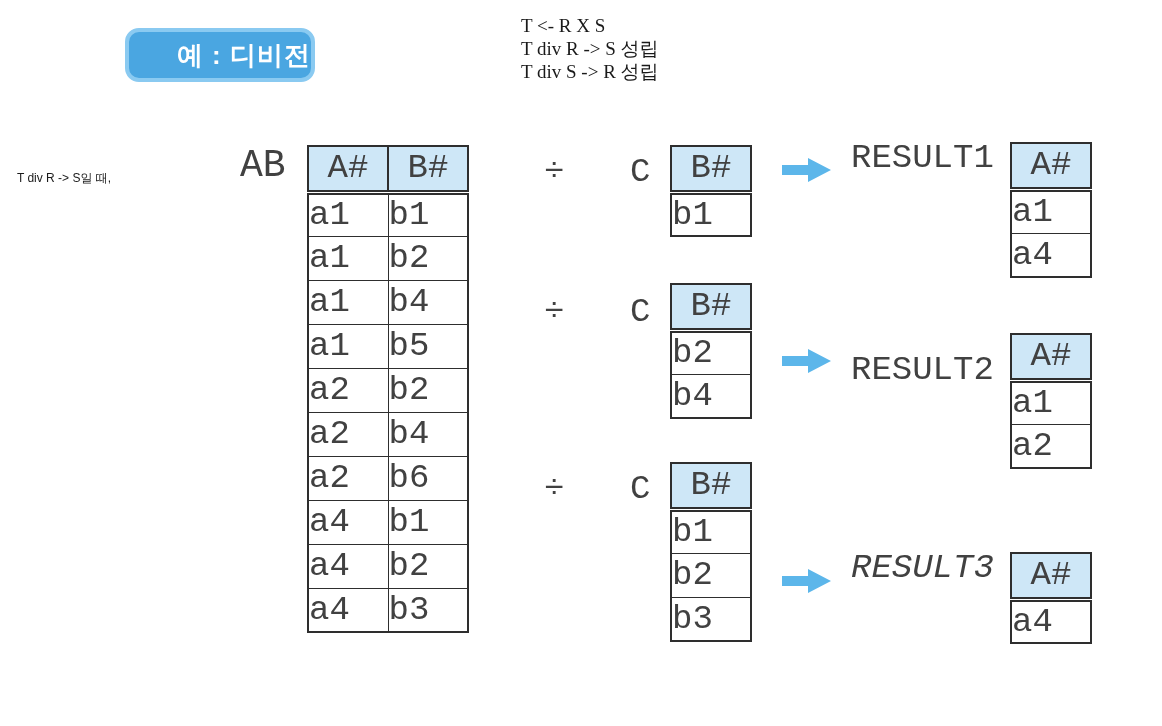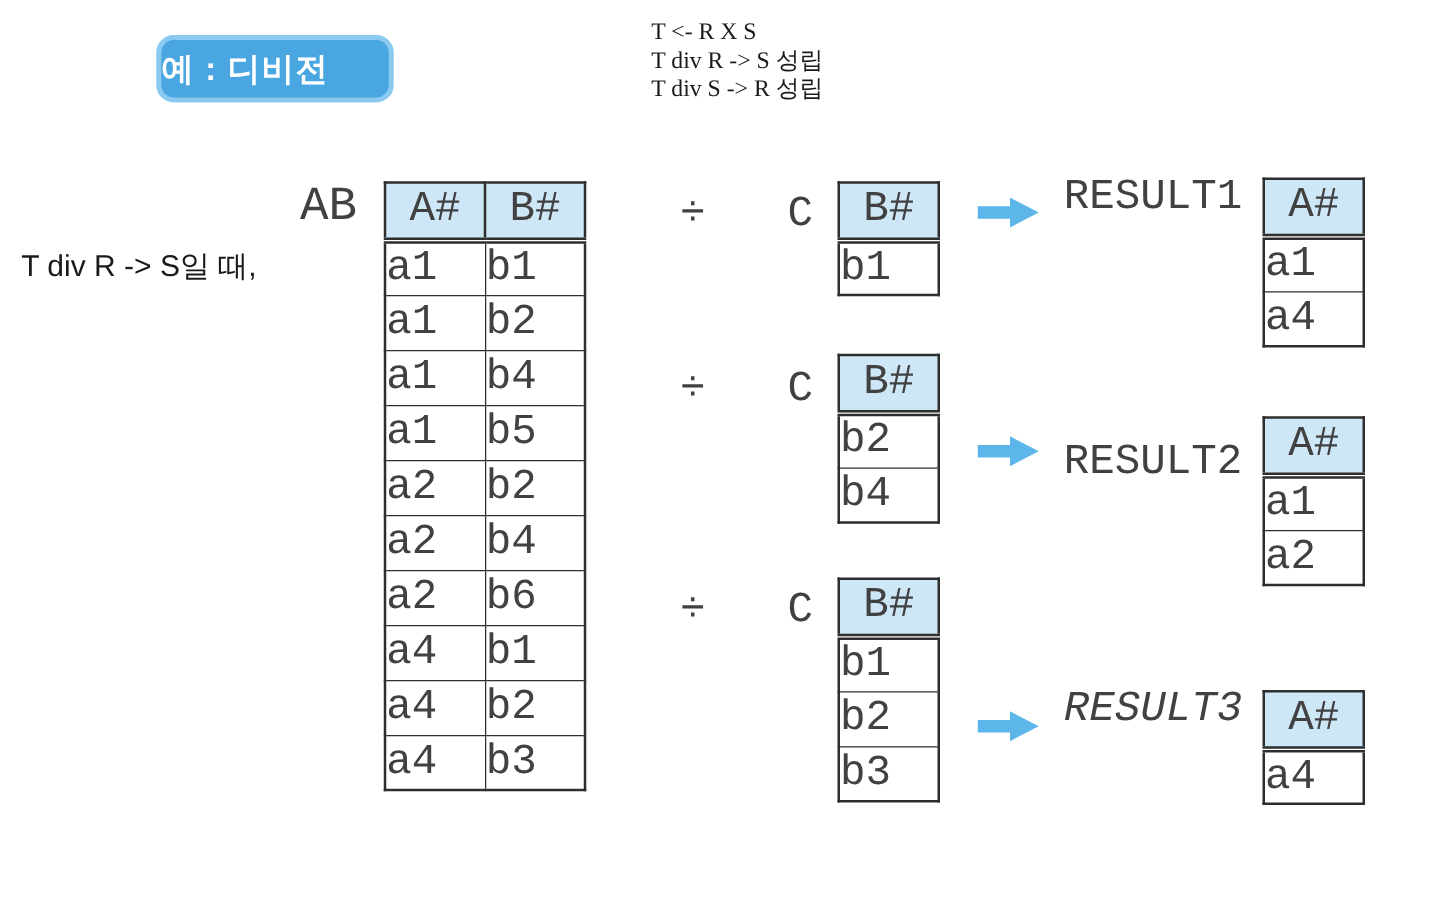--- a/index.html
+++ b/index.html
@@ -9,26 +9,26 @@
   }
   *{margin:0;padding:0;box-sizing:border-box;}
   body{background:#fff;font-family:"Liberation Sans",sans-serif;}
   .canvas{position:relative;width:1162px;height:726px;background:var(--background);overflow:hidden;}
 
   .mono{font-family:"Liberation Mono","DejaVu Sans Mono",monospace;color:var(--mono-text);}
 
   .badge{
     position:absolute;left:125px;top:28px;width:190px;height:54px;
     background:var(--badge-bg);border:4px solid var(--badge-border);
-    border-radius:14px;display:flex;align-items:center;justify-content:flex-start;
+    border-radius:14px;display:flex;align-items:center;justify-content:flex-end;
   }
   .badge span{color:#fff;font-weight:bold;font-size:26px;letter-spacing:1px;}
 
   .top-note{position:absolute;left:521px;top:14px;font-size:19px;line-height:23px;color:var(--text);font-family:Liberation Serif, serif;}
-  .side-note{position:absolute;left:17px;top:166px;font-size:24px;line-height:24px;color:var(--text);margin-top:36px;}
+  .side-note{position:absolute;left:17px;top:166px;font-size:12px;line-height:24px;color:var(--text);}
 
   .ab-label{position:absolute;left:240px;top:148px;font-size:38px;line-height:36px;}
 
   table.dtable{position:absolute;border-collapse:collapse;border:2px solid var(--table-border);background:#fff;
     font-family:"Liberation Mono","DejaVu Sans Mono",monospace;color:var(--mono-text);}
   .dtable th{
     width:80px;height:46px;background:var(--header-bg);
     border:2px solid var(--table-border);border-bottom:5px double var(--table-border);
     font-weight:normal;font-size:34px;text-align:center;
   }

